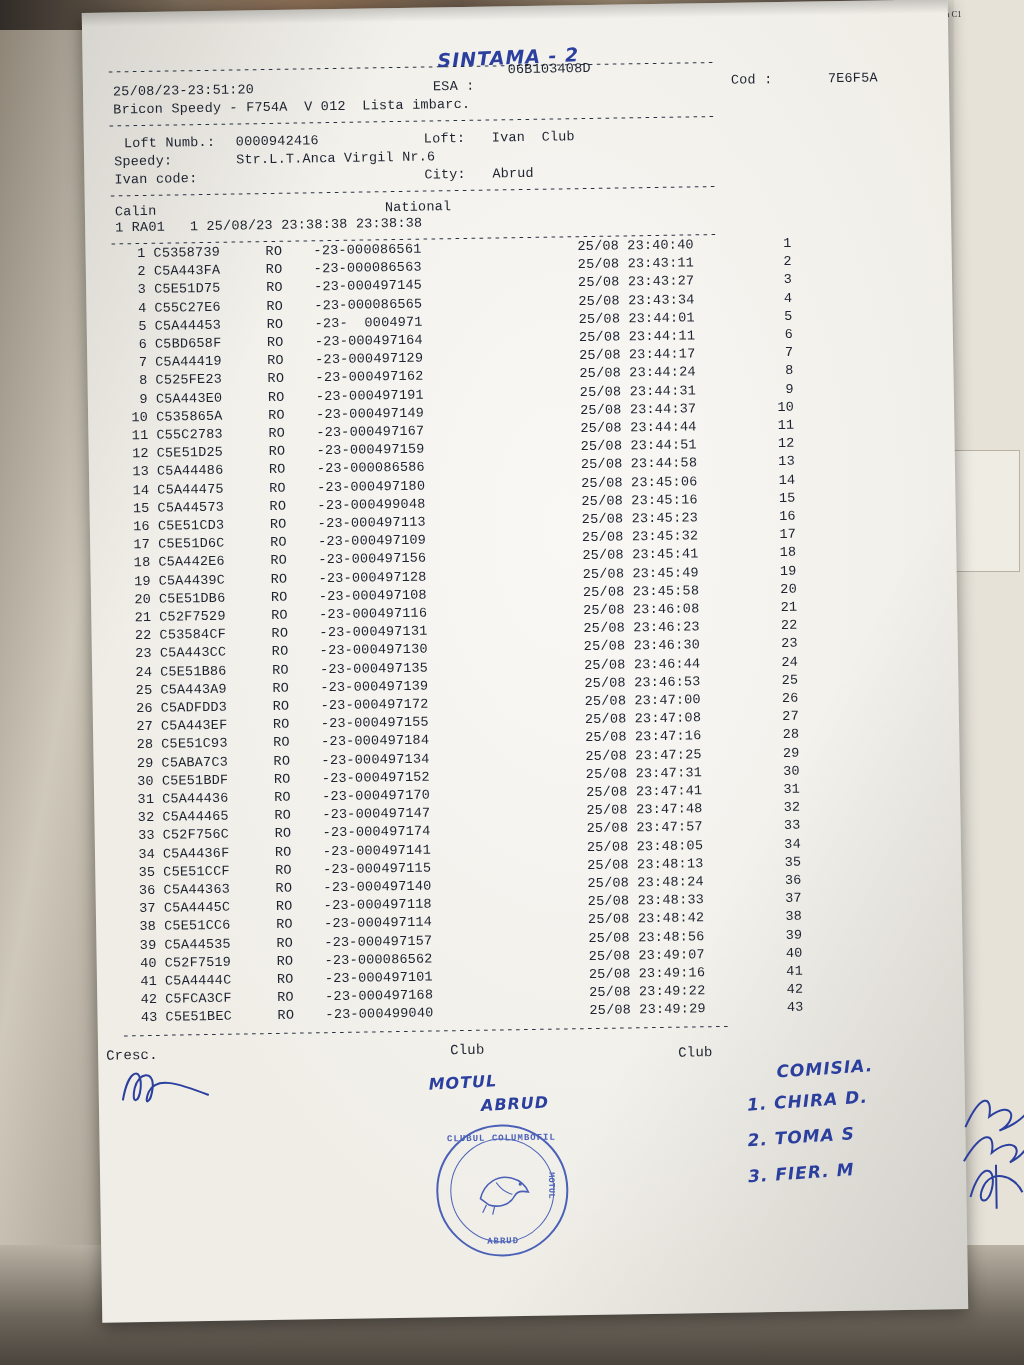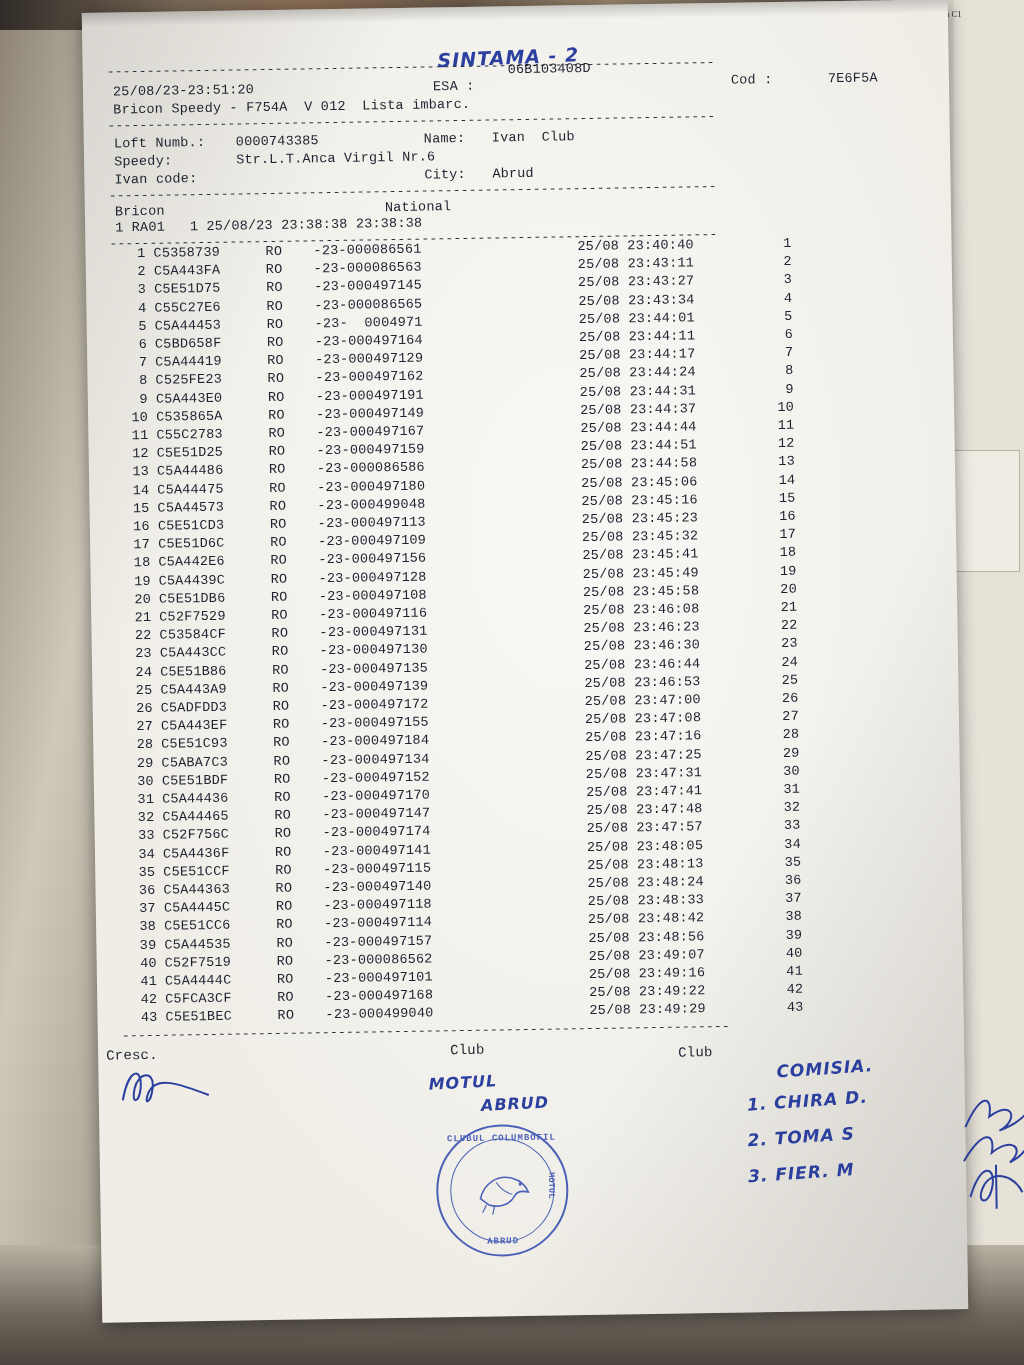--- a/index.html
+++ b/index.html
@@ -226,35 +226,35 @@
       <div class="abs row" style="left:30px; top:72px; font-size:13.5px;">25/08/23-23:51:20</div>
       <div class="abs row" style="left:350px; top:72px; font-size:13.5px;">ESA :</div>
       <div class="abs row" style="left:425px; top:56px; font-size:13.5px;">06B103408D</div>
       <div class="abs row" style="left:648px; top:70px; font-size:13.5px;">Cod :</div>
       <div class="abs row" style="left:745px; top:70px; font-size:13.5px;">7E6F5A</div>
 
       <div class="abs row" style="left:30px; top:90px; font-size:13.5px;">Bricon Speedy - F754A  V 012  Lista imbarc.</div>
 
       <div class="abs dash-line" style="left:24px; top:106px; width:820px;">----------------------------------------------------------------------------</div>
 
-      <div class="abs row" style="left:30px; top:124px;text-align:center;">Loft Numb.:</div>
-      <div class="abs row" style="left:152px; top:124px;">0000743385</div>
-      <div class="abs row" style="left:340px; top:124px;">Name:</div>
+      <div class="abs row" style="left:40px; top:124px;text-align:center;">Loft Numb.:</div>
+      <div class="abs row" style="left:152px; top:124px;">0000942416</div>
+      <div class="abs row" style="left:340px; top:124px;">Loft:</div>
       <div class="abs row" style="left:408px; top:124px;">Ivan  Club</div>
 
       <div class="abs row" style="left:30px; top:142px;">Speedy:</div>
       <div class="abs row" style="left:152px; top:142px;">Str.L.T.Anca Virgil Nr.6</div>
 
       <div class="abs row" style="left:30px; top:160px;">Ivan code:</div>
       <div class="abs row" style="left:340px; top:160px;text-align:right;">City:</div>
       <div class="abs row" style="left:408px; top:160px;">Abrud</div>
 
       <div class="abs dash-line" style="left:24px; top:176px; width:820px;">----------------------------------------------------------------------------</div>
 
-      <div class="abs row" style="left:30px; top:192px;">Bricon</div>
+      <div class="abs row" style="left:30px; top:192px;">Calin</div>
       <div class="abs row" style="left:300px; top:192px;">National</div>
       <div class="abs row" style="left:30px; top:208px;">1 RA01   1 25/08/23 23:38:38 23:38:38</div>
 
       <div class="abs dash-line" style="left:24px; top:224px; width:820px;">----------------------------------------------------------------------------</div>
 
       <div id="pigeon-list" class="abs" style="left:0px; top:234px; width:866px;"><div style="position: absolute; left: 0px; top: 0px; width: 866px; height: 18.2px;"><div class="abs row" style="left: 26px; width: 34px; text-align: right;">1</div><div class="abs row" style="left: 68px; top: 0px;">C5358739</div><div class="abs row" style="left: 180px; top: 0px;">RO</div><div class="abs row" style="left: 228px; top: 0px;">-23-000086561</div><div class="abs row" style="left: 492px; top: 0px;">25/08 23:40:40</div><div class="abs row" style="left: 660px; width: 46px; text-align: right;">1</div></div><div style="position: absolute; left: 0px; top: 18.2px; width: 866px; height: 18.2px;"><div class="abs row" style="left: 26px; width: 34px; text-align: right;">2</div><div class="abs row" style="left: 68px; top: 0px;">C5A443FA</div><div class="abs row" style="left: 180px; top: 0px;">RO</div><div class="abs row" style="left: 228px; top: 0px;">-23-000086563</div><div class="abs row" style="left: 492px; top: 0px;">25/08 23:43:11</div><div class="abs row" style="left: 660px; width: 46px; text-align: right;">2</div></div><div style="position: absolute; left: 0px; top: 36.4px; width: 866px; height: 18.2px;"><div class="abs row" style="left: 26px; width: 34px; text-align: right;">3</div><div class="abs row" style="left: 68px; top: 0px;">C5E51D75</div><div class="abs row" style="left: 180px; top: 0px;">RO</div><div class="abs row" style="left: 228px; top: 0px;">-23-000497145</div><div class="abs row" style="left: 492px; top: 0px;">25/08 23:43:27</div><div class="abs row" style="left: 660px; width: 46px; text-align: right;">3</div></div><div style="position: absolute; left: 0px; top: 54.6px; width: 866px; height: 18.2px;"><div class="abs row" style="left: 26px; width: 34px; text-align: right;">4</div><div class="abs row" style="left: 68px; top: 0px;">C55C27E6</div><div class="abs row" style="left: 180px; top: 0px;">RO</div><div class="abs row" style="left: 228px; top: 0px;">-23-000086565</div><div class="abs row" style="left: 492px; top: 0px;">25/08 23:43:34</div><div class="abs row" style="left: 660px; width: 46px; text-align: right;">4</div></div><div style="position: absolute; left: 0px; top: 72.8px; width: 866px; height: 18.2px;"><div class="abs row" style="left: 26px; width: 34px; text-align: right;">5</div><div class="abs row" style="left: 68px; top: 0px;">C5A44453</div><div class="abs row" style="left: 180px; top: 0px;">RO</div><div class="abs row" style="left: 228px; top: 0px;">-23-  0004971</div><div class="abs row" style="left: 492px; top: 0px;">25/08 23:44:01</div><div class="abs row" style="left: 660px; width: 46px; text-align: right;">5</div></div><div style="position: absolute; left: 0px; top: 91px; width: 866px; height: 18.2px;"><div class="abs row" style="left: 26px; width: 34px; text-align: right;">6</div><div class="abs row" style="left: 68px; top: 0px;">C5BD658F</div><div class="abs row" style="left: 180px; top: 0px;">RO</div><div class="abs row" style="left: 228px; top: 0px;">-23-000497164</div><div class="abs row" style="left: 492px; top: 0px;">25/08 23:44:11</div><div class="abs row" style="left: 660px; width: 46px; text-align: right;">6</div></div><div style="position: absolute; left: 0px; top: 109.2px; width: 866px; height: 18.2px;"><div class="abs row" style="left: 26px; width: 34px; text-align: right;">7</div><div class="abs row" style="left: 68px; top: 0px;">C5A44419</div><div class="abs row" style="left: 180px; top: 0px;">RO</div><div class="abs row" style="left: 228px; top: 0px;">-23-000497129</div><div class="abs row" style="left: 492px; top: 0px;">25/08 23:44:17</div><div class="abs row" style="left: 660px; width: 46px; text-align: right;">7</div></div><div style="position: absolute; left: 0px; top: 127.4px; width: 866px; height: 18.2px;"><div class="abs row" style="left: 26px; width: 34px; text-align: right;">8</div><div class="abs row" style="left: 68px; top: 0px;">C525FE23</div><div class="abs row" style="left: 180px; top: 0px;">RO</div><div class="abs row" style="left: 228px; top: 0px;">-23-000497162</div><div class="abs row" style="left: 492px; top: 0px;">25/08 23:44:24</div><div class="abs row" style="left: 660px; width: 46px; text-align: right;">8</div></div><div style="position: absolute; left: 0px; top: 145.6px; width: 866px; height: 18.2px;"><div class="abs row" style="left: 26px; width: 34px; text-align: right;">9</div><div class="abs row" style="left: 68px; top: 0px;">C5A443E0</div><div class="abs row" style="left: 180px; top: 0px;">RO</div><div class="abs row" style="left: 228px; top: 0px;">-23-000497191</div><div class="abs row" style="left: 492px; top: 0px;">25/08 23:44:31</div><div class="abs row" style="left: 660px; width: 46px; text-align: right;">9</div></div><div style="position: absolute; left: 0px; top: 163.8px; width: 866px; height: 18.2px;"><div class="abs row" style="left: 26px; width: 34px; text-align: right;">10</div><div class="abs row" style="left: 68px; top: 0px;">C535865A</div><div class="abs row" style="left: 180px; top: 0px;">RO</div><div class="abs row" style="left: 228px; top: 0px;">-23-000497149</div><div class="abs row" style="left: 492px; top: 0px;">25/08 23:44:37</div><div class="abs row" style="left: 660px; width: 46px; text-align: right;">10</div></div><div style="position: absolute; left: 0px; top: 182px; width: 866px; height: 18.2px;"><div class="abs row" style="left: 26px; width: 34px; text-align: right;">11</div><div class="abs row" style="left: 68px; top: 0px;">C55C2783</div><div class="abs row" style="left: 180px; top: 0px;">RO</div><div class="abs row" style="left: 228px; top: 0px;">-23-000497167</div><div class="abs row" style="left: 492px; top: 0px;">25/08 23:44:44</div><div class="abs row" style="left: 660px; width: 46px; text-align: right;">11</div></div><div style="position: absolute; left: 0px; top: 200.2px; width: 866px; height: 18.2px;"><div class="abs row" style="left: 26px; width: 34px; text-align: right;">12</div><div class="abs row" style="left: 68px; top: 0px;">C5E51D25</div><div class="abs row" style="left: 180px; top: 0px;">RO</div><div class="abs row" style="left: 228px; top: 0px;">-23-000497159</div><div class="abs row" style="left: 492px; top: 0px;">25/08 23:44:51</div><div class="abs row" style="left: 660px; width: 46px; text-align: right;">12</div></div><div style="position: absolute; left: 0px; top: 218.4px; width: 866px; height: 18.2px;"><div class="abs row" style="left: 26px; width: 34px; text-align: right;">13</div><div class="abs row" style="left: 68px; top: 0px;">C5A44486</div><div class="abs row" style="left: 180px; top: 0px;">RO</div><div class="abs row" style="left: 228px; top: 0px;">-23-000086586</div><div class="abs row" style="left: 492px; top: 0px;">25/08 23:44:58</div><div class="abs row" style="left: 660px; width: 46px; text-align: right;">13</div></div><div style="position: absolute; left: 0px; top: 236.6px; width: 866px; height: 18.2px;"><div class="abs row" style="left: 26px; width: 34px; text-align: right;">14</div><div class="abs row" style="left: 68px; top: 0px;">C5A44475</div><div class="abs row" style="left: 180px; top: 0px;">RO</div><div class="abs row" style="left: 228px; top: 0px;">-23-000497180</div><div class="abs row" style="left: 492px; top: 0px;">25/08 23:45:06</div><div class="abs row" style="left: 660px; width: 46px; text-align: right;">14</div></div><div style="position: absolute; left: 0px; top: 254.8px; width: 866px; height: 18.2px;"><div class="abs row" style="left: 26px; width: 34px; text-align: right;">15</div><div class="abs row" style="left: 68px; top: 0px;">C5A44573</div><div class="abs row" style="left: 180px; top: 0px;">RO</div><div class="abs row" style="left: 228px; top: 0px;">-23-000499048</div><div class="abs row" style="left: 492px; top: 0px;">25/08 23:45:16</div><div class="abs row" style="left: 660px; width: 46px; text-align: right;">15</div></div><div style="position: absolute; left: 0px; top: 273px; width: 866px; height: 18.2px;"><div class="abs row" style="left: 26px; width: 34px; text-align: right;">16</div><div class="abs row" style="left: 68px; top: 0px;">C5E51CD3</div><div class="abs row" style="left: 180px; top: 0px;">RO</div><div class="abs row" style="left: 228px; top: 0px;">-23-000497113</div><div class="abs row" style="left: 492px; top: 0px;">25/08 23:45:23</div><div class="abs row" style="left: 660px; width: 46px; text-align: right;">16</div></div><div style="position: absolute; left: 0px; top: 291.2px; width: 866px; height: 18.2px;"><div class="abs row" style="left: 26px; width: 34px; text-align: right;">17</div><div class="abs row" style="left: 68px; top: 0px;">C5E51D6C</div><div class="abs row" style="left: 180px; top: 0px;">RO</div><div class="abs row" style="left: 228px; top: 0px;">-23-000497109</div><div class="abs row" style="left: 492px; top: 0px;">25/08 23:45:32</div><div class="abs row" style="left: 660px; width: 46px; text-align: right;">17</div></div><div style="position: absolute; left: 0px; top: 309.4px; width: 866px; height: 18.2px;"><div class="abs row" style="left: 26px; width: 34px; text-align: right;">18</div><div class="abs row" style="left: 68px; top: 0px;">C5A442E6</div><div class="abs row" style="left: 180px; top: 0px;">RO</div><div class="abs row" style="left: 228px; top: 0px;">-23-000497156</div><div class="abs row" style="left: 492px; top: 0px;">25/08 23:45:41</div><div class="abs row" style="left: 660px; width: 46px; text-align: right;">18</div></div><div style="position: absolute; left: 0px; top: 327.6px; width: 866px; height: 18.2px;"><div class="abs row" style="left: 26px; width: 34px; text-align: right;">19</div><div class="abs row" style="left: 68px; top: 0px;">C5A4439C</div><div class="abs row" style="left: 180px; top: 0px;">RO</div><div class="abs row" style="left: 228px; top: 0px;">-23-000497128</div><div class="abs row" style="left: 492px; top: 0px;">25/08 23:45:49</div><div class="abs row" style="left: 660px; width: 46px; text-align: right;">19</div></div><div style="position: absolute; left: 0px; top: 345.8px; width: 866px; height: 18.2px;"><div class="abs row" style="left: 26px; width: 34px; text-align: right;">20</div><div class="abs row" style="left: 68px; top: 0px;">C5E51DB6</div><div class="abs row" style="left: 180px; top: 0px;">RO</div><div class="abs row" style="left: 228px; top: 0px;">-23-000497108</div><div class="abs row" style="left: 492px; top: 0px;">25/08 23:45:58</div><div class="abs row" style="left: 660px; width: 46px; text-align: right;">20</div></div><div style="position: absolute; left: 0px; top: 364px; width: 866px; height: 18.2px;"><div class="abs row" style="left: 26px; width: 34px; text-align: right;">21</div><div class="abs row" style="left: 68px; top: 0px;">C52F7529</div><div class="abs row" style="left: 180px; top: 0px;">RO</div><div class="abs row" style="left: 228px; top: 0px;">-23-000497116</div><div class="abs row" style="left: 492px; top: 0px;">25/08 23:46:08</div><div class="abs row" style="left: 660px; width: 46px; text-align: right;">21</div></div><div style="position: absolute; left: 0px; top: 382.2px; width: 866px; height: 18.2px;"><div class="abs row" style="left: 26px; width: 34px; text-align: right;">22</div><div class="abs row" style="left: 68px; top: 0px;">C53584CF</div><div class="abs row" style="left: 180px; top: 0px;">RO</div><div class="abs row" style="left: 228px; top: 0px;">-23-000497131</div><div class="abs row" style="left: 492px; top: 0px;">25/08 23:46:23</div><div class="abs row" style="left: 660px; width: 46px; text-align: right;">22</div></div><div style="position: absolute; left: 0px; top: 400.4px; width: 866px; height: 18.2px;"><div class="abs row" style="left: 26px; width: 34px; text-align: right;">23</div><div class="abs row" style="left: 68px; top: 0px;">C5A443CC</div><div class="abs row" style="left: 180px; top: 0px;">RO</div><div class="abs row" style="left: 228px; top: 0px;">-23-000497130</div><div class="abs row" style="left: 492px; top: 0px;">25/08 23:46:30</div><div class="abs row" style="left: 660px; width: 46px; text-align: right;">23</div></div><div style="position: absolute; left: 0px; top: 418.6px; width: 866px; height: 18.2px;"><div class="abs row" style="left: 26px; width: 34px; text-align: right;">24</div><div class="abs row" style="left: 68px; top: 0px;">C5E51B86</div><div class="abs row" style="left: 180px; top: 0px;">RO</div><div class="abs row" style="left: 228px; top: 0px;">-23-000497135</div><div class="abs row" style="left: 492px; top: 0px;">25/08 23:46:44</div><div class="abs row" style="left: 660px; width: 46px; text-align: right;">24</div></div><div style="position: absolute; left: 0px; top: 436.8px; width: 866px; height: 18.2px;"><div class="abs row" style="left: 26px; width: 34px; text-align: right;">25</div><div class="abs row" style="left: 68px; top: 0px;">C5A443A9</div><div class="abs row" style="left: 180px; top: 0px;">RO</div><div class="abs row" style="left: 228px; top: 0px;">-23-000497139</div><div class="abs row" style="left: 492px; top: 0px;">25/08 23:46:53</div><div class="abs row" style="left: 660px; width: 46px; text-align: right;">25</div></div><div style="position: absolute; left: 0px; top: 455px; width: 866px; height: 18.2px;"><div class="abs row" style="left: 26px; width: 34px; text-align: right;">26</div><div class="abs row" style="left: 68px; top: 0px;">C5ADFDD3</div><div class="abs row" style="left: 180px; top: 0px;">RO</div><div class="abs row" style="left: 228px; top: 0px;">-23-000497172</div><div class="abs row" style="left: 492px; top: 0px;">25/08 23:47:00</div><div class="abs row" style="left: 660px; width: 46px; text-align: right;">26</div></div><div style="position: absolute; left: 0px; top: 473.2px; width: 866px; height: 18.2px;"><div class="abs row" style="left: 26px; width: 34px; text-align: right;">27</div><div class="abs row" style="left: 68px; top: 0px;">C5A443EF</div><div class="abs row" style="left: 180px; top: 0px;">RO</div><div class="abs row" style="left: 228px; top: 0px;">-23-000497155</div><div class="abs row" style="left: 492px; top: 0px;">25/08 23:47:08</div><div class="abs row" style="left: 660px; width: 46px; text-align: right;">27</div></div><div style="position: absolute; left: 0px; top: 491.4px; width: 866px; height: 18.2px;"><div class="abs row" style="left: 26px; width: 34px; text-align: right;">28</div><div class="abs row" style="left: 68px; top: 0px;">C5E51C93</div><div class="abs row" style="left: 180px; top: 0px;">RO</div><div class="abs row" style="left: 228px; top: 0px;">-23-000497184</div><div class="abs row" style="left: 492px; top: 0px;">25/08 23:47:16</div><div class="abs row" style="left: 660px; width: 46px; text-align: right;">28</div></div><div style="position: absolute; left: 0px; top: 509.6px; width: 866px; height: 18.2px;"><div class="abs row" style="left: 26px; width: 34px; text-align: right;">29</div><div class="abs row" style="left: 68px; top: 0px;">C5ABA7C3</div><div class="abs row" style="left: 180px; top: 0px;">RO</div><div class="abs row" style="left: 228px; top: 0px;">-23-000497134</div><div class="abs row" style="left: 492px; top: 0px;">25/08 23:47:25</div><div class="abs row" style="left: 660px; width: 46px; text-align: right;">29</div></div><div style="position: absolute; left: 0px; top: 527.8px; width: 866px; height: 18.2px;"><div class="abs row" style="left: 26px; width: 34px; text-align: right;">30</div><div class="abs row" style="left: 68px; top: 0px;">C5E51BDF</div><div class="abs row" style="left: 180px; top: 0px;">RO</div><div class="abs row" style="left: 228px; top: 0px;">-23-000497152</div><div class="abs row" style="left: 492px; top: 0px;">25/08 23:47:31</div><div class="abs row" style="left: 660px; width: 46px; text-align: right;">30</div></div><div style="position: absolute; left: 0px; top: 546px; width: 866px; height: 18.2px;"><div class="abs row" style="left: 26px; width: 34px; text-align: right;">31</div><div class="abs row" style="left: 68px; top: 0px;">C5A44436</div><div class="abs row" style="left: 180px; top: 0px;">RO</div><div class="abs row" style="left: 228px; top: 0px;">-23-000497170</div><div class="abs row" style="left: 492px; top: 0px;">25/08 23:47:41</div><div class="abs row" style="left: 660px; width: 46px; text-align: right;">31</div></div><div style="position: absolute; left: 0px; top: 564.2px; width: 866px; height: 18.2px;"><div class="abs row" style="left: 26px; width: 34px; text-align: right;">32</div><div class="abs row" style="left: 68px; top: 0px;">C5A44465</div><div class="abs row" style="left: 180px; top: 0px;">RO</div><div class="abs row" style="left: 228px; top: 0px;">-23-000497147</div><div class="abs row" style="left: 492px; top: 0px;">25/08 23:47:48</div><div class="abs row" style="left: 660px; width: 46px; text-align: right;">32</div></div><div style="position: absolute; left: 0px; top: 582.4px; width: 866px; height: 18.2px;"><div class="abs row" style="left: 26px; width: 34px; text-align: right;">33</div><div class="abs row" style="left: 68px; top: 0px;">C52F756C</div><div class="abs row" style="left: 180px; top: 0px;">RO</div><div class="abs row" style="left: 228px; top: 0px;">-23-000497174</div><div class="abs row" style="left: 492px; top: 0px;">25/08 23:47:57</div><div class="abs row" style="left: 660px; width: 46px; text-align: right;">33</div></div><div style="position: absolute; left: 0px; top: 600.6px; width: 866px; height: 18.2px;"><div class="abs row" style="left: 26px; width: 34px; text-align: right;">34</div><div class="abs row" style="left: 68px; top: 0px;">C5A4436F</div><div class="abs row" style="left: 180px; top: 0px;">RO</div><div class="abs row" style="left: 228px; top: 0px;">-23-000497141</div><div class="abs row" style="left: 492px; top: 0px;">25/08 23:48:05</div><div class="abs row" style="left: 660px; width: 46px; text-align: right;">34</div></div><div style="position: absolute; left: 0px; top: 618.8px; width: 866px; height: 18.2px;"><div class="abs row" style="left: 26px; width: 34px; text-align: right;">35</div><div class="abs row" style="left: 68px; top: 0px;">C5E51CCF</div><div class="abs row" style="left: 180px; top: 0px;">RO</div><div class="abs row" style="left: 228px; top: 0px;">-23-000497115</div><div class="abs row" style="left: 492px; top: 0px;">25/08 23:48:13</div><div class="abs row" style="left: 660px; width: 46px; text-align: right;">35</div></div><div style="position: absolute; left: 0px; top: 637px; width: 866px; height: 18.2px;"><div class="abs row" style="left: 26px; width: 34px; text-align: right;">36</div><div class="abs row" style="left: 68px; top: 0px;">C5A44363</div><div class="abs row" style="left: 180px; top: 0px;">RO</div><div class="abs row" style="left: 228px; top: 0px;">-23-000497140</div><div class="abs row" style="left: 492px; top: 0px;">25/08 23:48:24</div><div class="abs row" style="left: 660px; width: 46px; text-align: right;">36</div></div><div style="position: absolute; left: 0px; top: 655.2px; width: 866px; height: 18.2px;"><div class="abs row" style="left: 26px; width: 34px; text-align: right;">37</div><div class="abs row" style="left: 68px; top: 0px;">C5A4445C</div><div class="abs row" style="left: 180px; top: 0px;">RO</div><div class="abs row" style="left: 228px; top: 0px;">-23-000497118</div><div class="abs row" style="left: 492px; top: 0px;">25/08 23:48:33</div><div class="abs row" style="left: 660px; width: 46px; text-align: right;">37</div></div><div style="position: absolute; left: 0px; top: 673.4px; width: 866px; height: 18.2px;"><div class="abs row" style="left: 26px; width: 34px; text-align: right;">38</div><div class="abs row" style="left: 68px; top: 0px;">C5E51CC6</div><div class="abs row" style="left: 180px; top: 0px;">RO</div><div class="abs row" style="left: 228px; top: 0px;">-23-000497114</div><div class="abs row" style="left: 492px; top: 0px;">25/08 23:48:42</div><div class="abs row" style="left: 660px; width: 46px; text-align: right;">38</div></div><div style="position: absolute; left: 0px; top: 691.6px; width: 866px; height: 18.2px;"><div class="abs row" style="left: 26px; width: 34px; text-align: right;">39</div><div class="abs row" style="left: 68px; top: 0px;">C5A44535</div><div class="abs row" style="left: 180px; top: 0px;">RO</div><div class="abs row" style="left: 228px; top: 0px;">-23-000497157</div><div class="abs row" style="left: 492px; top: 0px;">25/08 23:48:56</div><div class="abs row" style="left: 660px; width: 46px; text-align: right;">39</div></div><div style="position: absolute; left: 0px; top: 709.8px; width: 866px; height: 18.2px;"><div class="abs row" style="left: 26px; width: 34px; text-align: right;">40</div><div class="abs row" style="left: 68px; top: 0px;">C52F7519</div><div class="abs row" style="left: 180px; top: 0px;">RO</div><div class="abs row" style="left: 228px; top: 0px;">-23-000086562</div><div class="abs row" style="left: 492px; top: 0px;">25/08 23:49:07</div><div class="abs row" style="left: 660px; width: 46px; text-align: right;">40</div></div><div style="position: absolute; left: 0px; top: 728px; width: 866px; height: 18.2px;"><div class="abs row" style="left: 26px; width: 34px; text-align: right;">41</div><div class="abs row" style="left: 68px; top: 0px;">C5A4444C</div><div class="abs row" style="left: 180px; top: 0px;">RO</div><div class="abs row" style="left: 228px; top: 0px;">-23-000497101</div><div class="abs row" style="left: 492px; top: 0px;">25/08 23:49:16</div><div class="abs row" style="left: 660px; width: 46px; text-align: right;">41</div></div><div style="position: absolute; left: 0px; top: 746.2px; width: 866px; height: 18.2px;"><div class="abs row" style="left: 26px; width: 34px; text-align: right;">42</div><div class="abs row" style="left: 68px; top: 0px;">C5FCA3CF</div><div class="abs row" style="left: 180px; top: 0px;">RO</div><div class="abs row" style="left: 228px; top: 0px;">-23-000497168</div><div class="abs row" style="left: 492px; top: 0px;">25/08 23:49:22</div><div class="abs row" style="left: 660px; width: 46px; text-align: right;">42</div></div><div style="position: absolute; left: 0px; top: 764.4px; width: 866px; height: 18.2px;"><div class="abs row" style="left: 26px; width: 34px; text-align: right;">43</div><div class="abs row" style="left: 68px; top: 0px;">C5E51BEC</div><div class="abs row" style="left: 180px; top: 0px;">RO</div><div class="abs row" style="left: 228px; top: 0px;">-23-000499040</div><div class="abs row" style="left: 492px; top: 0px;">25/08 23:49:29</div><div class="abs row" style="left: 660px; width: 46px; text-align: right;">43</div></div></div>
 
       <div class="abs dash-line" style="left:24px; top:1016px; width:820px;">----------------------------------------------------------------------------</div>
 
       <div class="abs row" style="left:8px; top:1036px; font-size:14px;">Cresc.</div>

